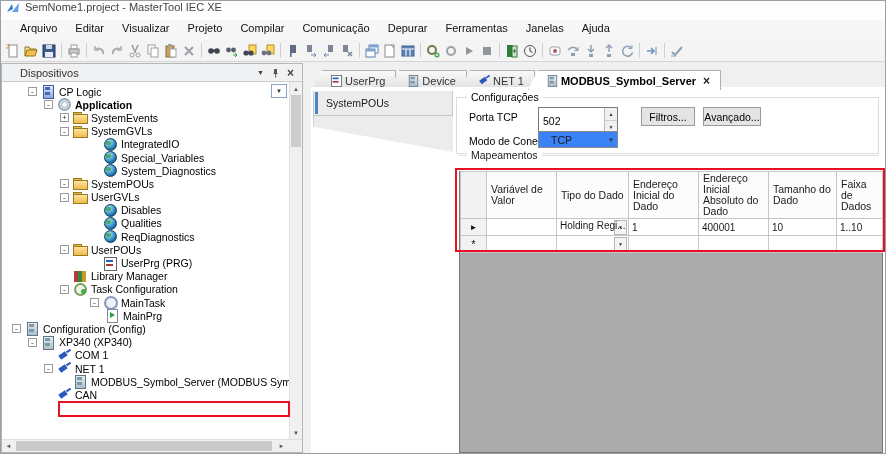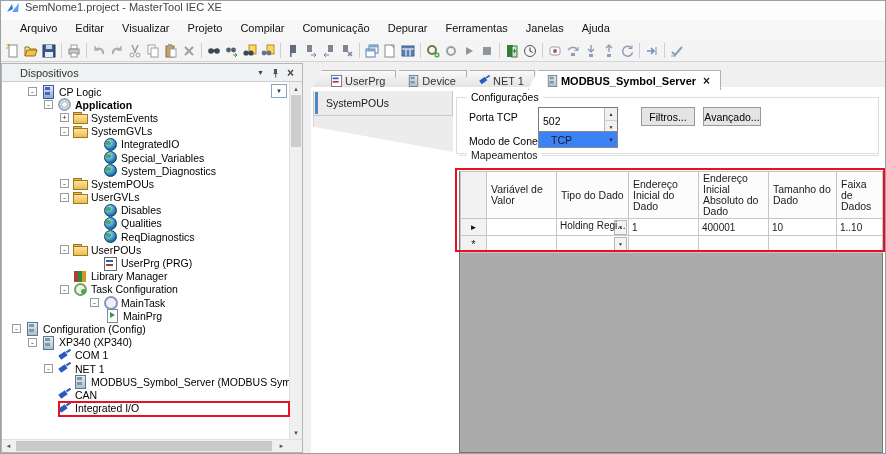--- a/index.html
+++ b/index.html
@@ -505,25 +505,20 @@
           </div>
         <div class="trow lvl3">
             <span class="exp"></span>
             <span class="ico ico-device"></span>
             <span class="tlabel">MODBUS_Symbol_Server (MODBUS Symbol Server)</span>
           </div>
         <div class="trow lvl2">
             <span class="exp"></span>
             <span class="ico ico-port"></span>
             <span class="tlabel">CAN</span>
-          </div>
-        <div class="trow lvl2">
-            <span class="exp"></span>
-            <span class="ico ico-port"></span>
-            <span class="tlabel">Integrated I/O</span>
           </div>
       </div>
 
       <div class="hl-box" style="left:56px; top:319px; width:232px; height:16px;"></div>
 
       <div class="treecombo">▼</div>
       <div class="vscroll">
         <div class="arr">▲</div>
         <div class="thumb"></div>
         <div class="arr down">▼</div>

